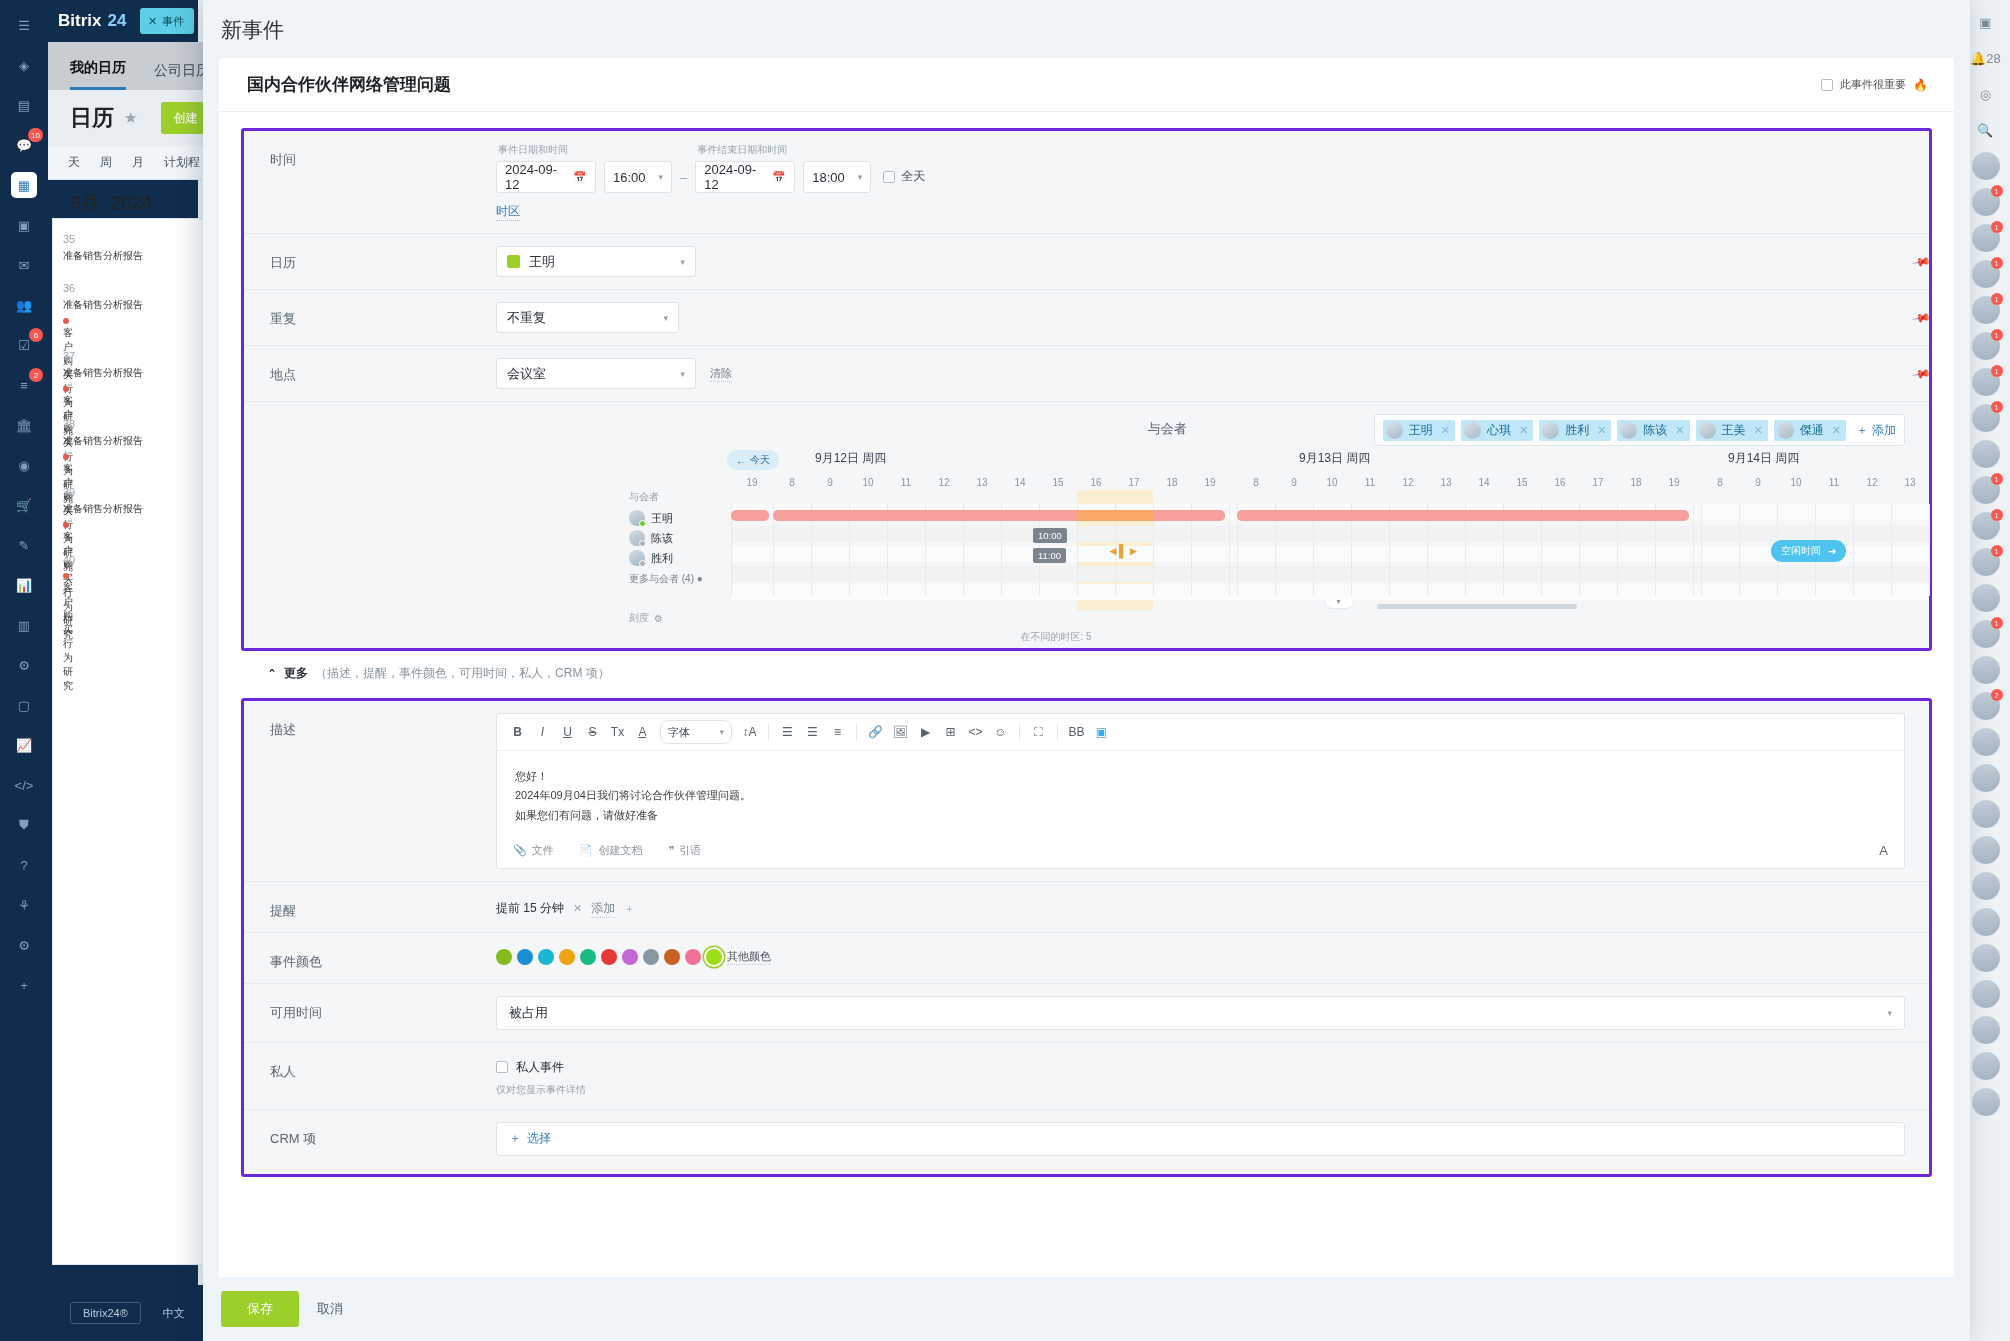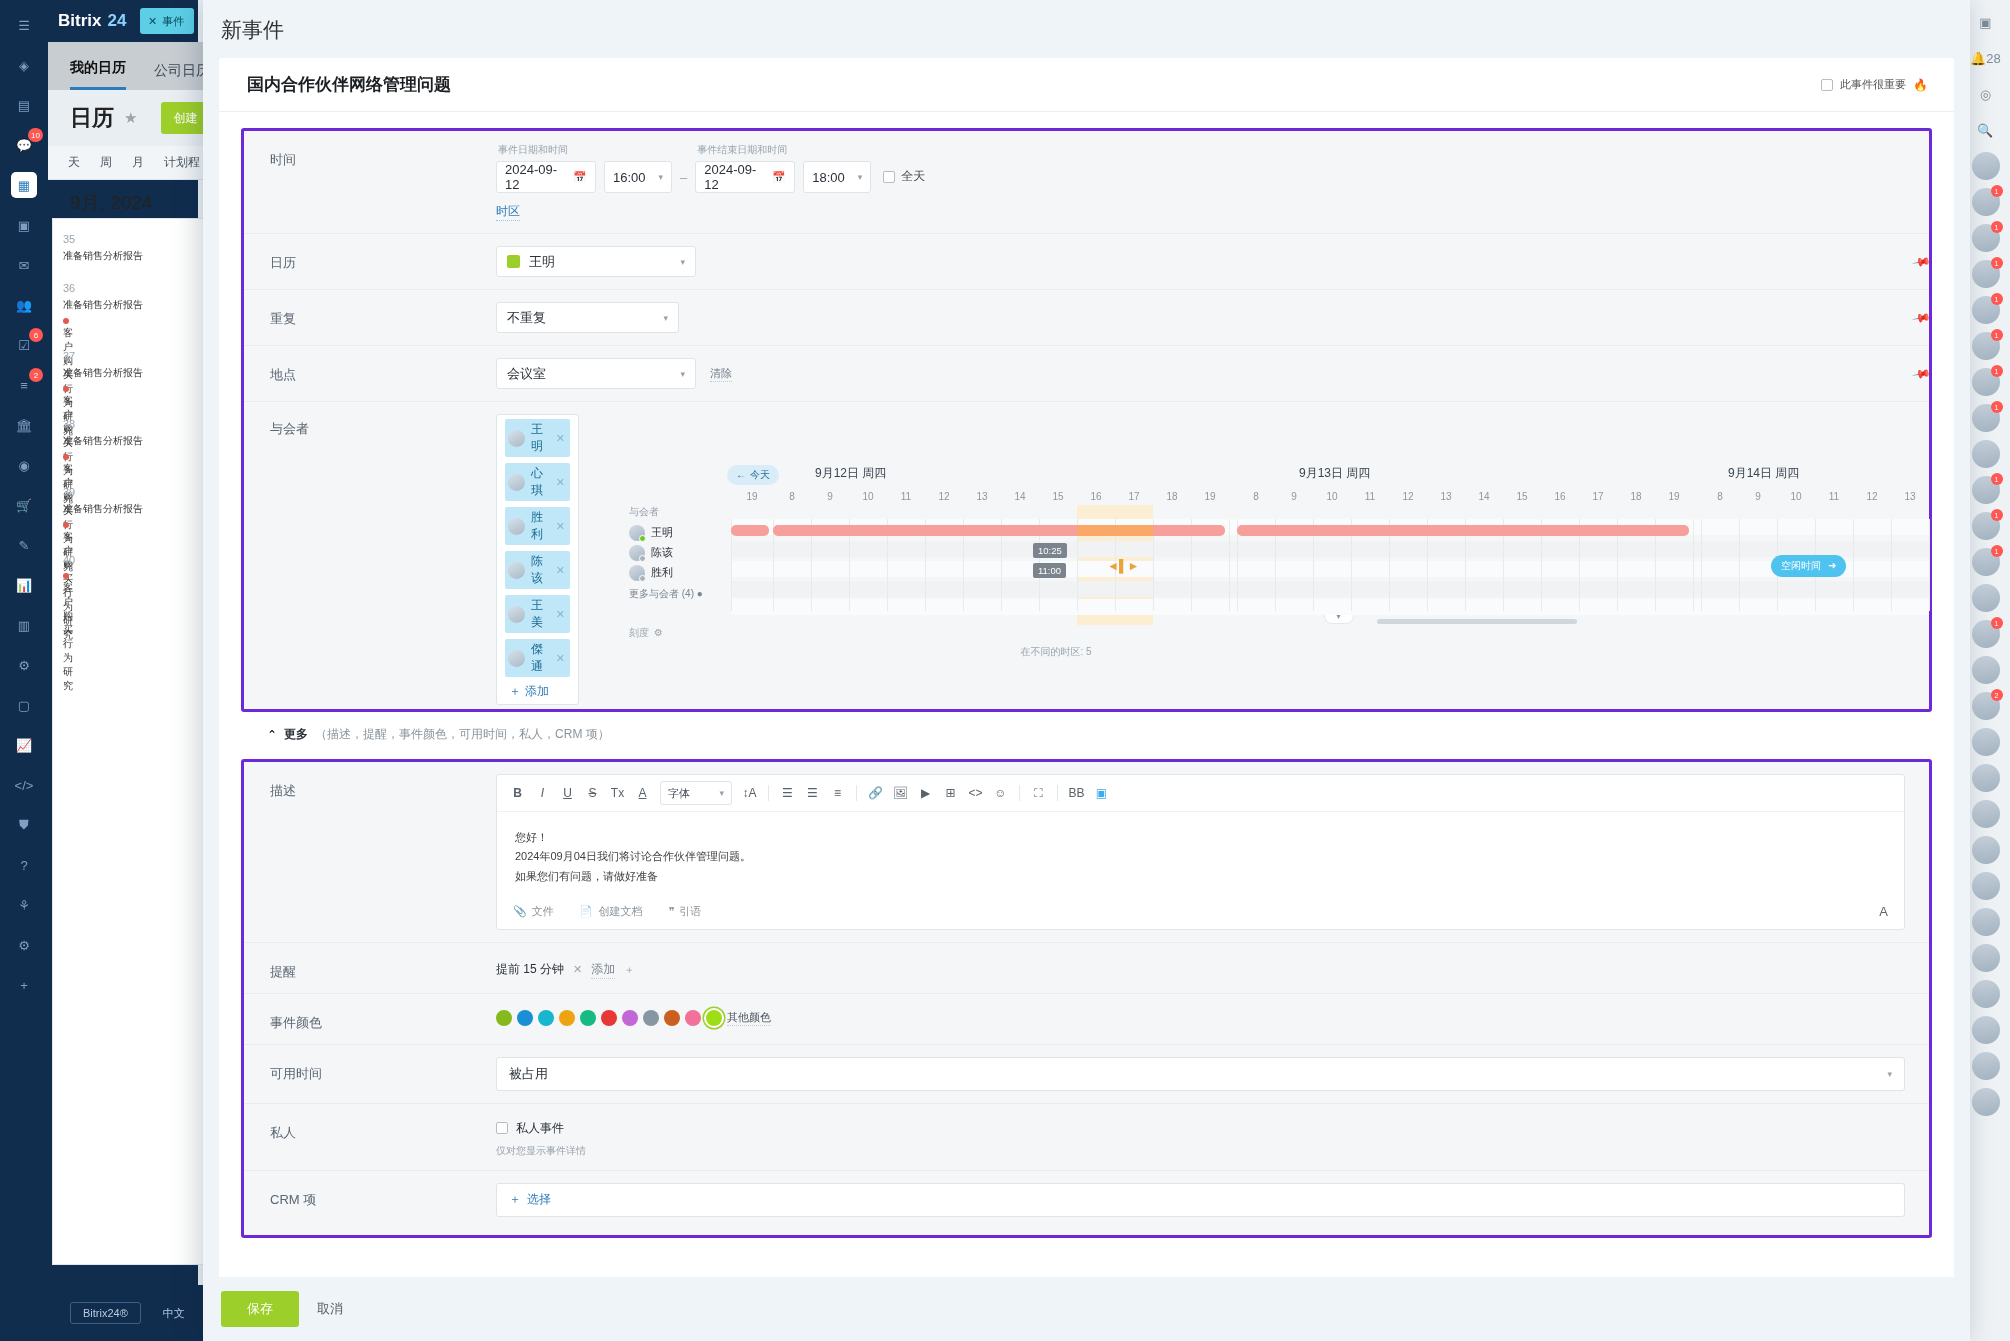--- a/index.html
+++ b/index.html
@@ -237,21 +237,21 @@
   .tb {
     width: 25px; height: 24px; display: flex; align-items: center; justify-content: center;
     color: #58626b; font-size: 12px; cursor: pointer;
   }
   .tb.b { font-weight: bold; }
   .tb.i { font-style: italic; }
   .tb.u { text-decoration: underline; }
   .tb.s { text-decoration: line-through; }
   .tb-sep { width: 1px; height: 16px; background: #e3e8ec; margin: 0 6px; }
   .font-sel {
-    height: 24px; border: 1px solid #dfe4e9; border-radius: 3px; display: flex;
+    height: 24px; border: 1px solid #dfe4e9; border-radius: 8px; display: flex;
     align-items: center; justify-content: space-between; padding: 0 7px; font-size: 11px;
     color: #424b54; width: 72px; margin: 0 5px; cursor: pointer;
   }
   .ed-body { padding: 16px 18px 10px 18px; font-size: 11px; color: #404040; line-height: 1.75; min-height: 66px;}
   .ed-foot {
     display: flex; align-items: center; gap: 26px; padding: 8px 16px 10px 16px;
     font-size: 11px; color: #8b959d; position: relative;
   }
   .ed-foot .it { display: flex; align-items: center; gap: 5px; cursor: pointer; }
   .ed-a { position: absolute; right: 16px; font-size: 13px; color: #5b656e; }
@@ -549,21 +549,21 @@
           <div class="row-ctl" style="display:flex;align-items:center;">
             <div class="sel-box" style="width:200px;">
               <span>会议室</span>
               <span class="chev">▾</span>
             </div>
             <div class="clear-link">清除</div>
             <div class="pin">📌</div>
           </div>
         </div>
 
-        <div class="row" style="flex-direction:row;align-items:center;padding-bottom:4px;">
+        <div class="row" style="flex-direction:column;align-items:flex-end;padding-bottom:4px;">
           <div style="display:flex;align-items:flex-start;">
             <div class="row-lbl" style="padding-top:6px;">与会者</div>
             <div class="row-ctl">
               <div class="att-box">
                 <span class="chip">
                   <span class="ava"></span>
                   <span>王明</span>
                   <span class="x">✕</span>
                 </span>
                 <span class="chip">
@@ -718,21 +718,21 @@
                   <div style="position: absolute; top: 0px; bottom: 0px; left: 1084px; width: 1px; background: rgb(232, 235, 238);"></div>
                   <div style="position: absolute; top: 0px; bottom: 0px; left: 1122px; width: 1px; background: rgb(232, 235, 238);"></div>
                   <div style="position: absolute; top: 0px; bottom: 0px; left: 1160px; width: 1px; background: rgb(232, 235, 238);"></div>
                   <div style="position: absolute; top: 0px; bottom: 0px; left: 1198px; width: 1px; background: rgb(232, 235, 238);"></div>
                   <div style="position: absolute; top: 0px; bottom: 0px; left: 0px; width: 1px; background: rgb(232, 235, 238);"></div>
                   <div style="position: absolute; top: 6px; height: 11px; border-radius: 5px; background: rgb(247, 159, 154); left: 0px; width: 38px;"></div>
                   <div style="position: absolute; top: 6px; height: 11px; border-radius: 5px; background: rgb(247, 159, 154); left: 42px; width: 452px;"></div>
                   <div style="position: absolute; top: 6px; height: 11px; border-radius: 5px; background: rgb(247, 159, 154); left: 506px; width: 452px;"></div>
                   <div style="position: absolute; top: 6px; height: 11px; left: 346px; width: 76px; background: rgb(249, 168, 104);"></div>
                   <div class="drag-h" style="position: absolute; left: 376px; top: 40px; color: rgb(232, 163, 58); font-size: 12px;">◄▌►</div>
-                  <div class="time-bub" style="position: absolute; left: 302px; top: 24px;">10:25</div>
+                  <div class="time-bub" style="position: absolute; left: 302px; top: 24px;">10:00</div>
                   <div class="time-bub" style="position: absolute; left: 302px; top: 44px;">11:00</div>
                   <div class="free-btn" style="position: absolute; left: 1040px; top: 36px;">
                     <span>空闲时间</span>
                     <span>➜</span>
                   </div>
                   <div style="position: absolute; left: 646px; top: 100px; width: 200px; height: 5px; background: rgb(207, 214, 220); border-radius: 3px;"></div>
                 </div>
             </div>
 
             <div style="display:flex;align-items:center;justify-content:center;margin-top:-3px;">

